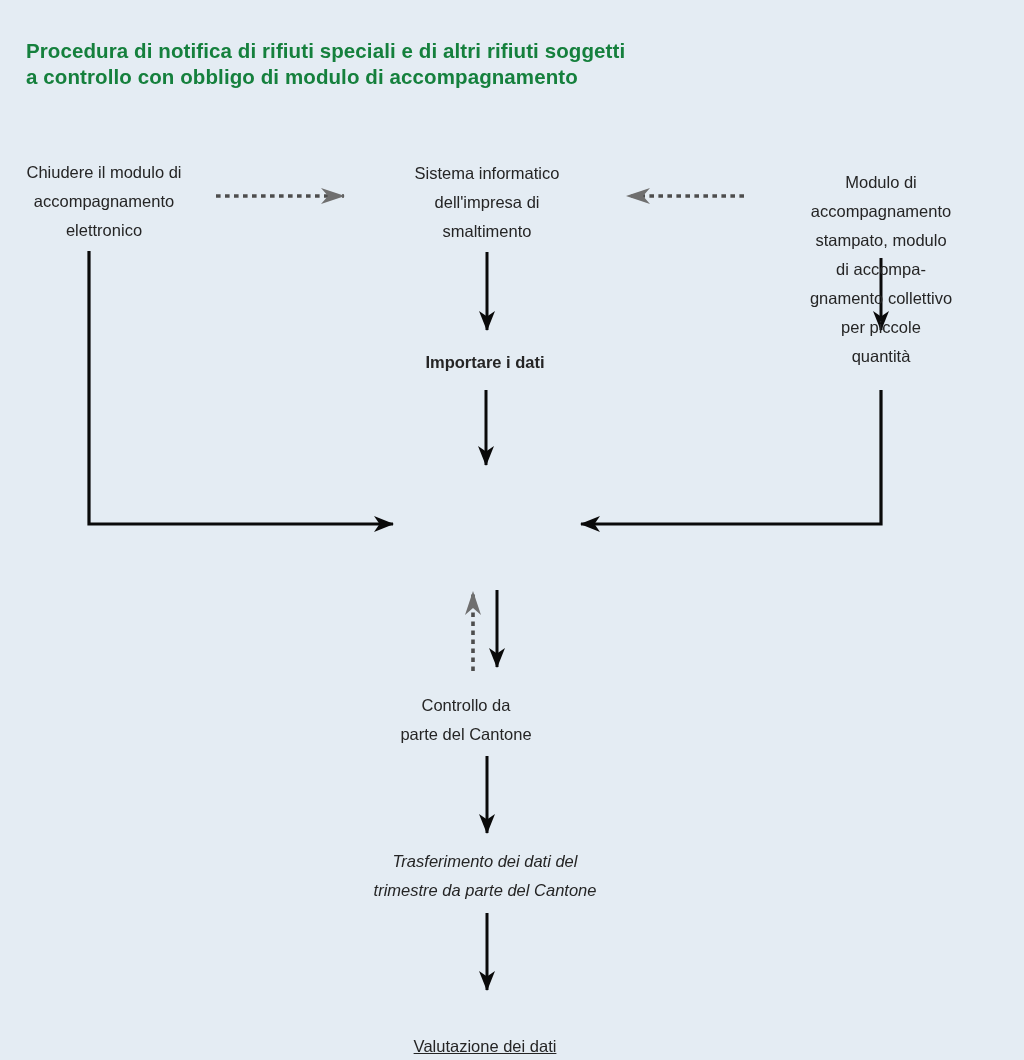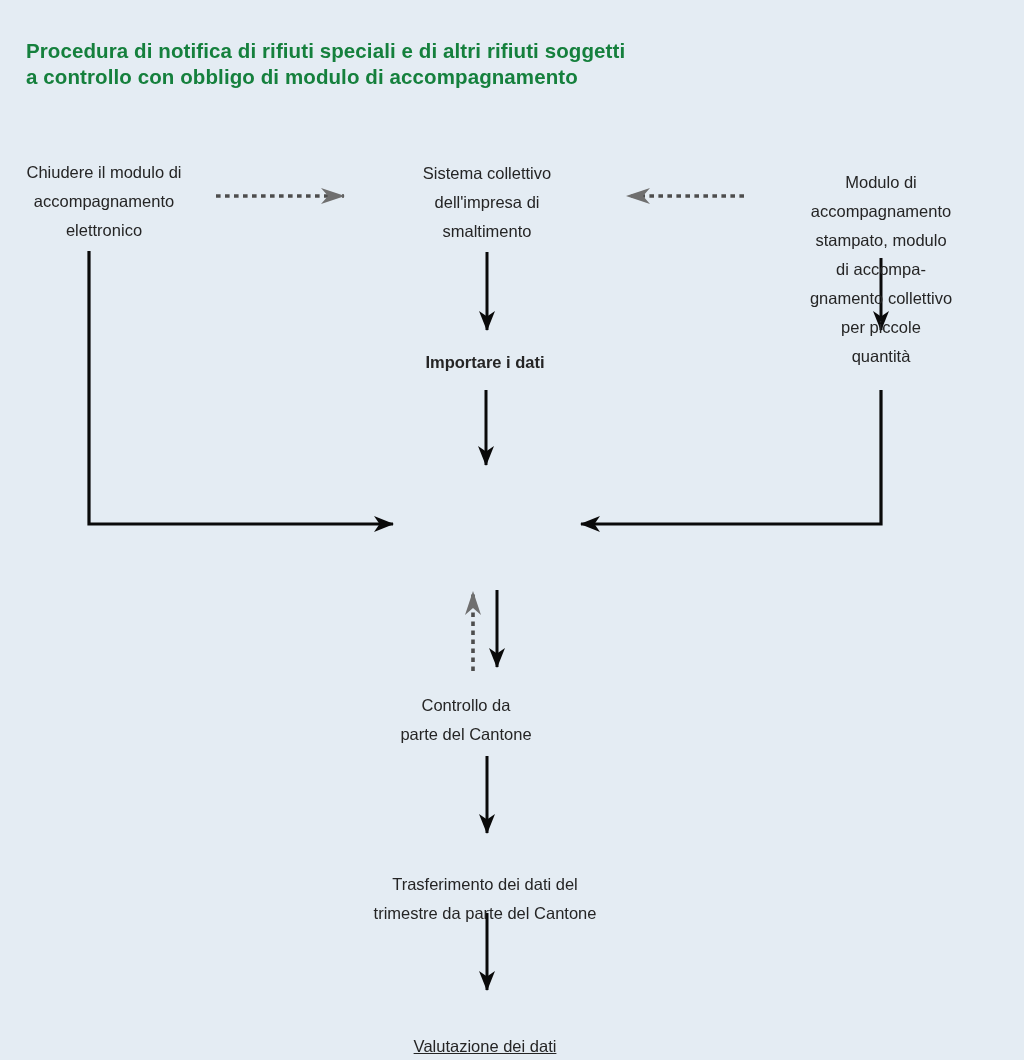--- a/index.html
+++ b/index.html
@@ -86,34 +86,34 @@
 
     <line x1="487" y1="756" x2="487" y2="833" stroke="#0a0a0a" stroke-width="3" marker-end="url(#blackhead)"></line>
 
     <line x1="487" y1="913" x2="487" y2="990" stroke="#0a0a0a" stroke-width="3" marker-end="url(#blackhead)"></line>
   </svg>
 
   <div class="node" style="left:104px; top:158px;">Chiudere il modulo di
 accompagnamento
 elettronico</div>
 
-  <div class="node" style="left:487px; top:159px;">Sistema collettivo
+  <div class="node" style="left:487px; top:159px;">Sistema informatico
 dell'impresa di
 smaltimento</div>
 
   <div class="node" style="left:881px; top:150px;margin-top:18px;">Modulo di accompagnamento
 stampato, modulo di accompa-
 gnamento collettivo per piccole
 quantità</div>
 
   <div class="node" style="left:485px; top:348px;font-weight:bold;">Importare i dati</div>
 
 
 
   <div class="node" style="left:466px; top:691px;">Controllo da
 parte del Cantone</div>
 
-  <div class="node" style="left:485px; top:870px;">Trasferimento dei dati del
+  <div class="node" style="left:485px; top:847px;font-style:italic;">Trasferimento dei dati del
 trimestre da parte del Cantone</div>
 
   <div class="node" style="left:485px; top:1032px;text-decoration:underline;">Valutazione dei dati</div>
 
 </div>
 
 </body></html>

